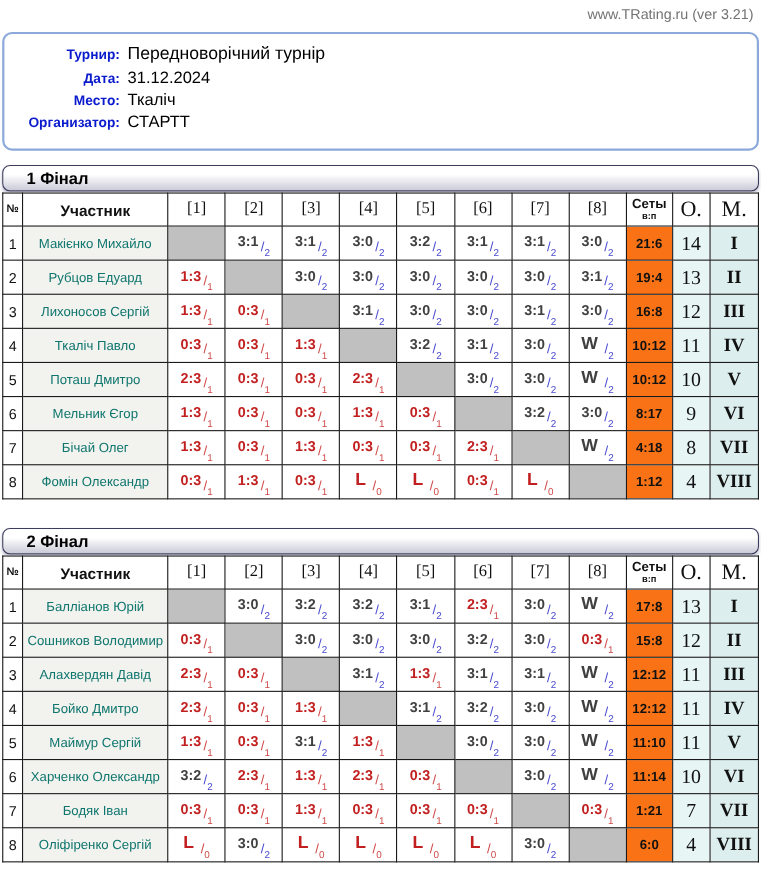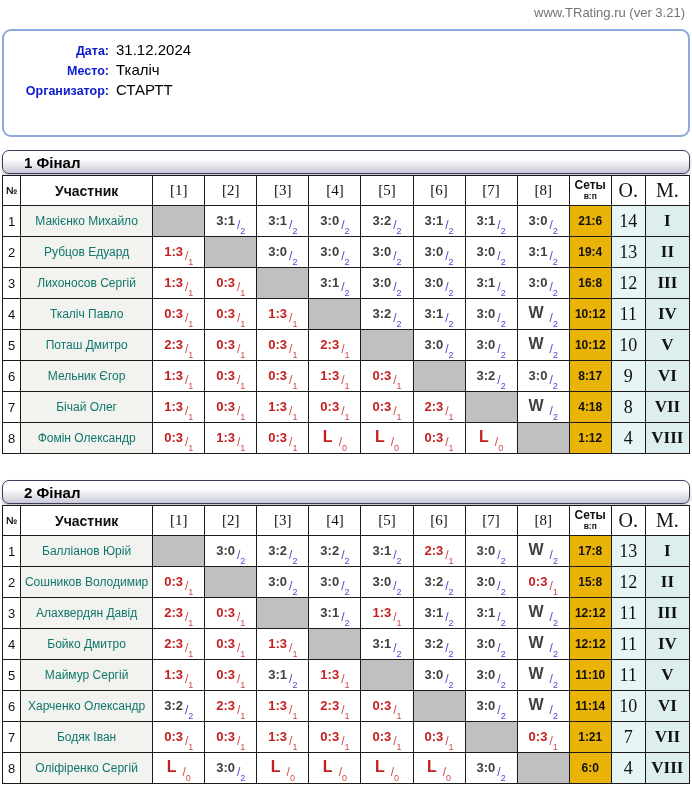--- a/index.html
+++ b/index.html
@@ -58,21 +58,21 @@
   th.h-sets .sub-cap { display:block; font-size:8.5px; font-weight:bold; }
   th.h-points, th.h-place { font-family:"Liberation Serif", serif; font-size:20px; font-weight:normal; }
 
   td.num-cell { font-size:13px; background:#ffffff; }
   td.name-cell {
     background:#f2f2ee; text-align:left; padding-left:6px;
     font-size:12px; color:#0f766e;
   }
   td.diag-cell { background:#c0c0c0; }
   td.score-cell { background:#ffffff; }
-  td.sets-cell { background:#eab308; font-size:12px; font-weight:bold; }
+  td.sets-cell { background:#f97316; font-size:12px; font-weight:bold; }
   td.points-cell { background:#e7f5f5; font-family:"Liberation Serif", serif; font-size:18px; }
   td.place-cell { background:#ddeeee; font-family:"Liberation Serif", serif; font-size:17px; font-weight:bold; }
 
   .sc { font-weight:bold; font-size:13px; letter-spacing:0; }
   .fr { font-size:12px; position:relative; top:4px; margin-left:2px; }
   .fr .sub { font-size:9px; vertical-align:-5px; }
   td.win  .sc { color:#404040; }
   td.win  .fr { color:#4a4ad0; }
   td.loss .sc { color:#c22020; }
   td.loss .fr { color:#d04848; }
@@ -80,20 +80,24 @@
   td.big .fr { margin-left:6px; }
 </style>
 </head>
 <body>
 
 <div class="watermark">www.TRating.ru (ver 3.21)</div>
 
 <div class="page">
 
   <div class="info-box">
+    <div class="info-row">
+      <span class="info-label">Турнир:</span>
+      <span class="info-value big">Передноворічний турнір</span>
+    </div>
     <div class="info-row">
       <span class="info-label">Дата:</span>
       <span class="info-value">31.12.2024</span>
     </div>
     <div class="info-row">
       <span class="info-label">Место:</span>
       <span class="info-value">Ткаліч</span>
     </div>
     <div class="info-row">
       <span class="info-label">Организатор:</span>

